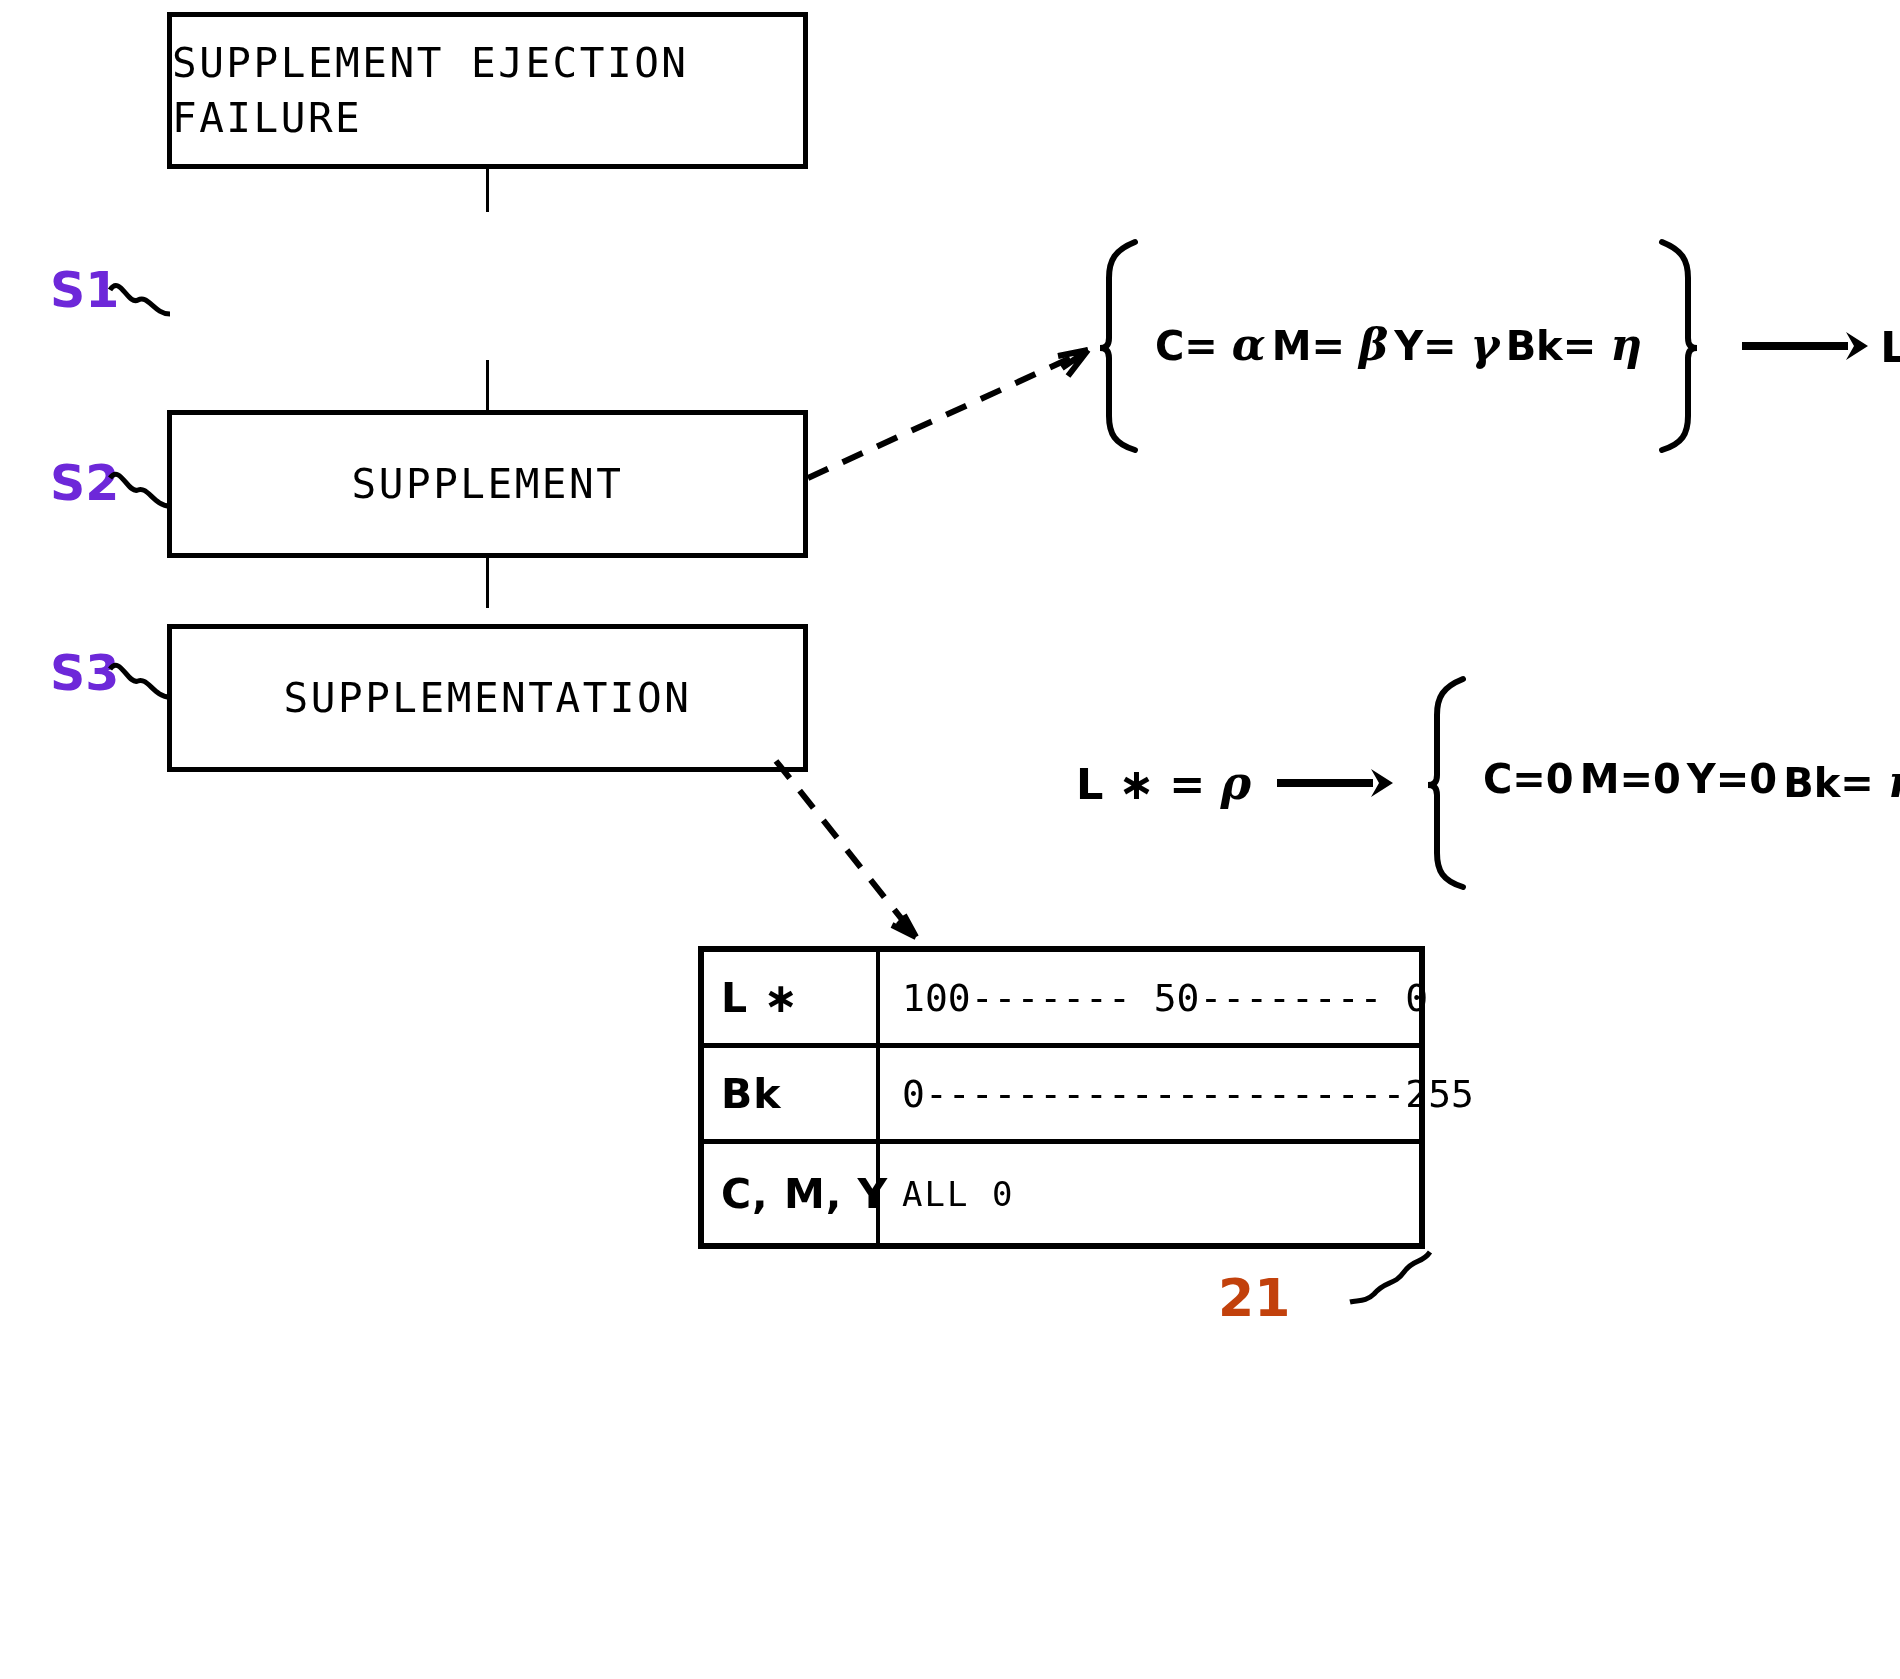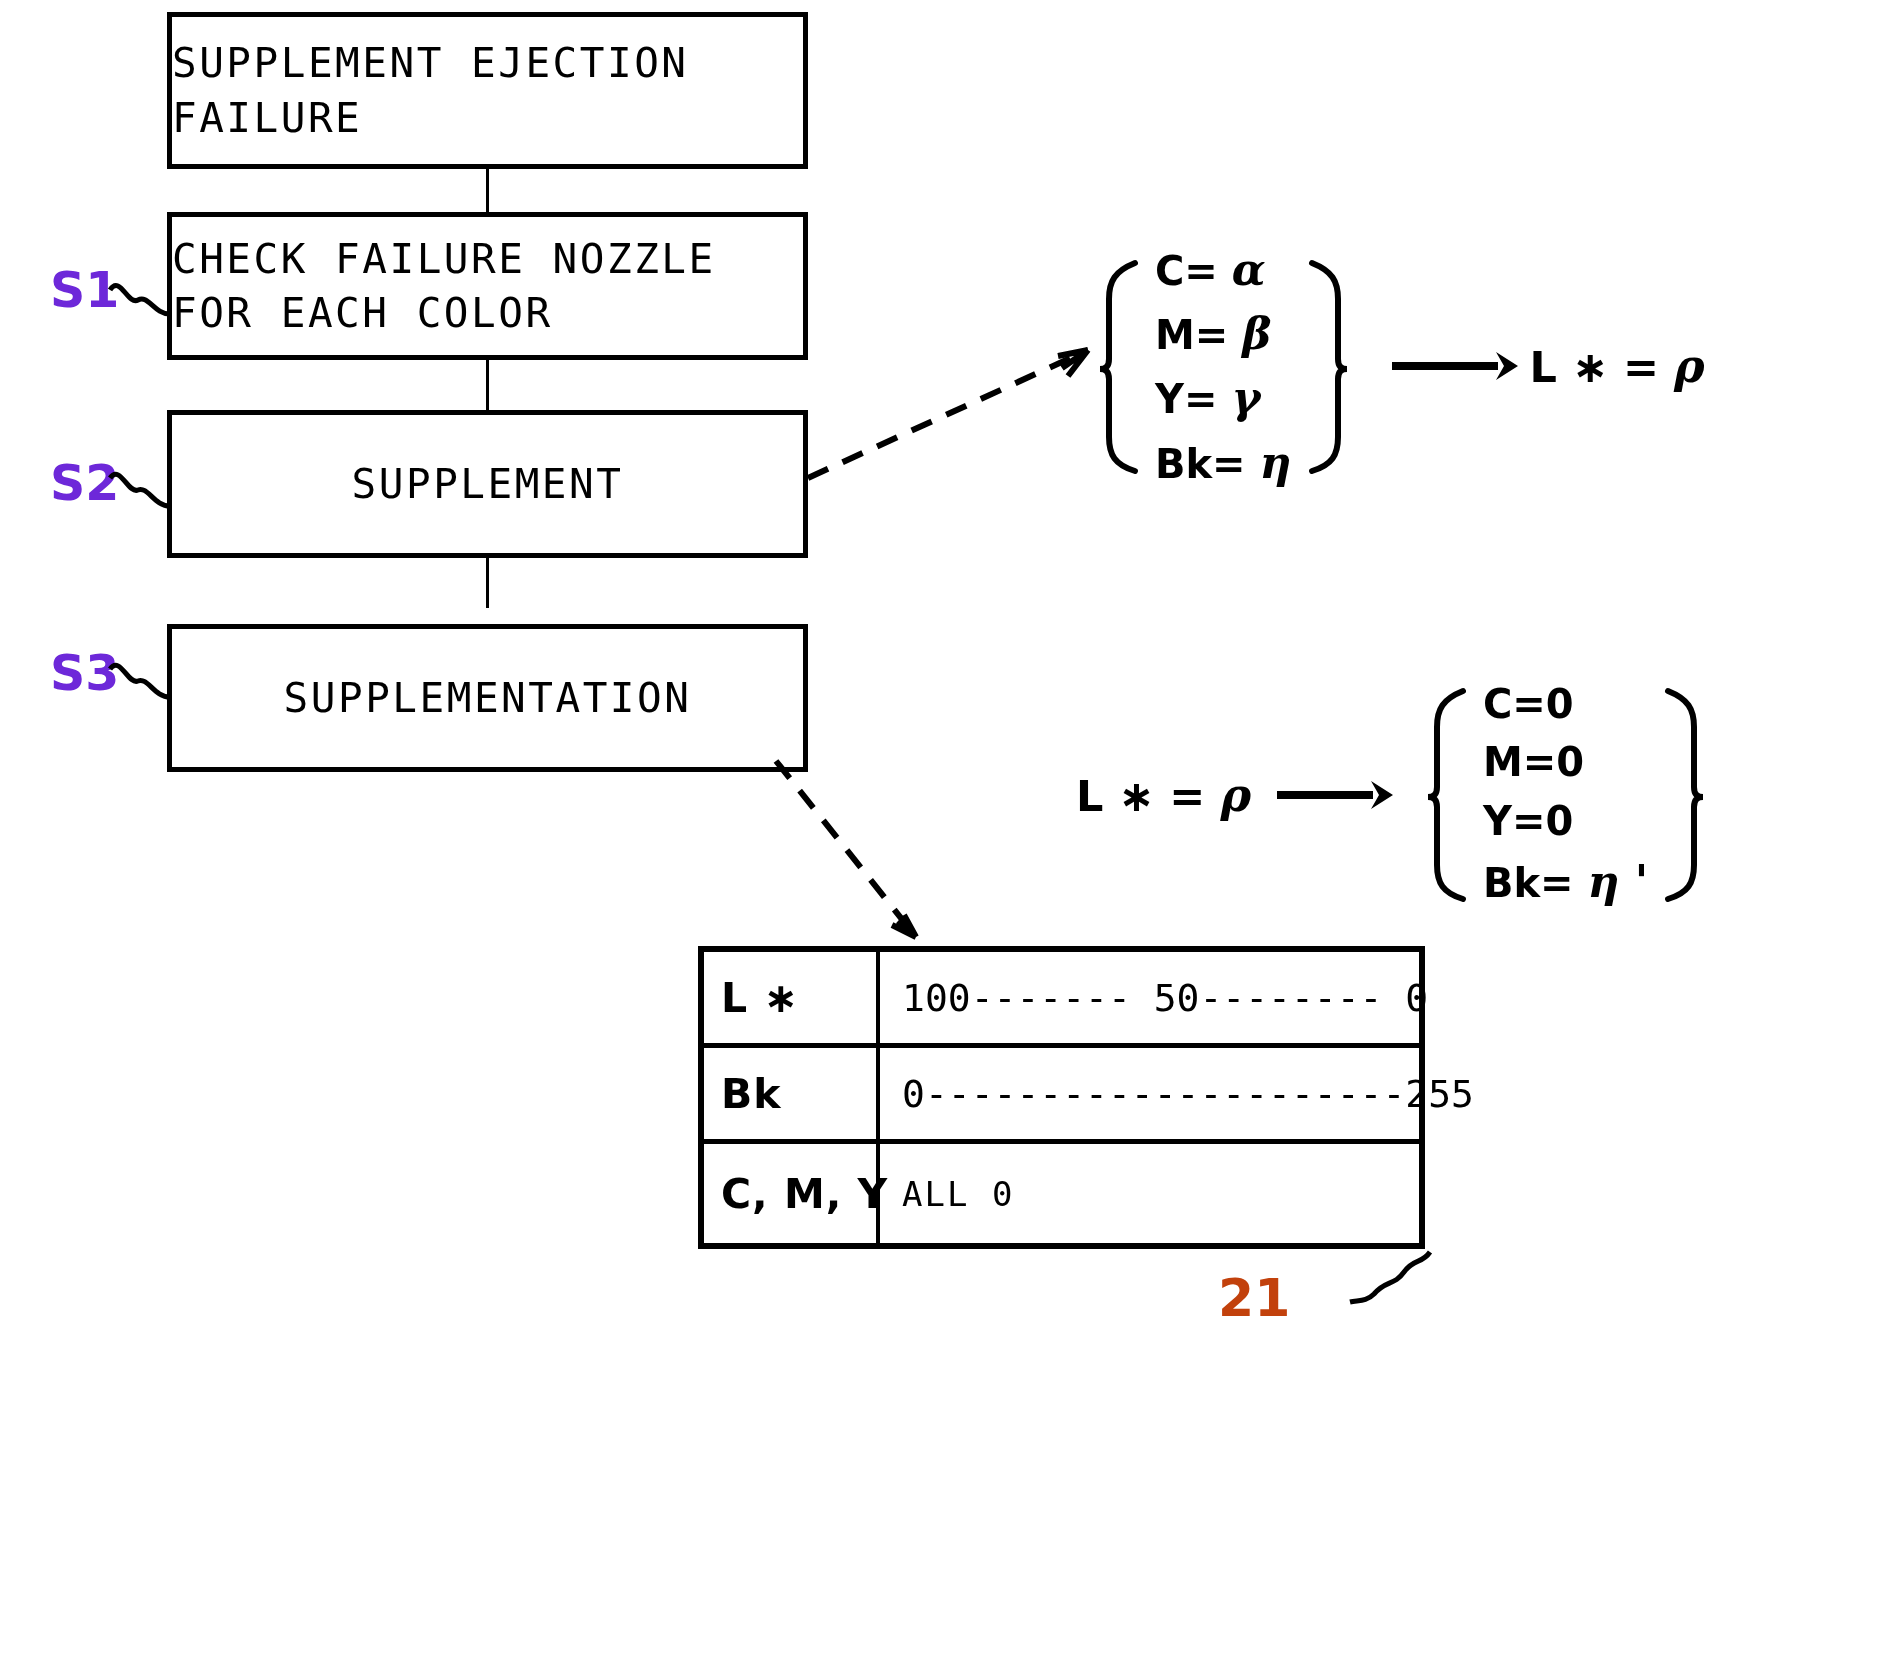--- a/index.html
+++ b/index.html
@@ -71,23 +71,24 @@
     align-items: center;
   }
   .brace-wrap {
     position: relative;
     display: flex;
     align-items: center;
   }
   .brace-svg { display: block; }
   .formula-rows {
     display: flex;
-    flex-direction: column;
+    flex-direction: row;
     justify-content: center;
     padding: 0 16px;
+    gap: 6px;
   }
   .formula-row {
     font-family: "DejaVu Sans", "Liberation Sans", sans-serif;
     font-size: 40px;
     font-weight: 700;
     line-height: 1.46;
     white-space: pre;
     color: #000;
   }
   .formula-row .gk {
@@ -175,24 +176,20 @@
 
 <div id="page">
 
   <div class="flow-box" id="box-header" style="left:167px; top:12px; width:641px; height:157px;">
     <span class="box-text box-left">SUPPLEMENT EJECTION
 FAILURE</span>
   </div>
 
   <div class="connector" style="left:486px; top:169px; height:43px;"></div>
 
-  <div class="flow-box" id="box-s1" style="left:167px; top:212px; width:641px; height:148px;">
-    <span class="box-text box-left">CHECK FAILURE NOZZLE
-FOR EACH COLOR</span>
-  </div>
 
   <div class="connector" style="left:486px; top:360px; height:50px;"></div>
 
   <div class="flow-box" id="box-s2" style="left:167px; top:410px; width:641px; height:148px;">
     <span class="box-text box-center">SUPPLEMENT</span>
   </div>
 
   <div class="connector" style="left:486px; top:558px; height:50px;"></div>
 
   <div class="flow-box" id="box-s3" style="left:167px; top:624px; width:641px; height:148px;">

